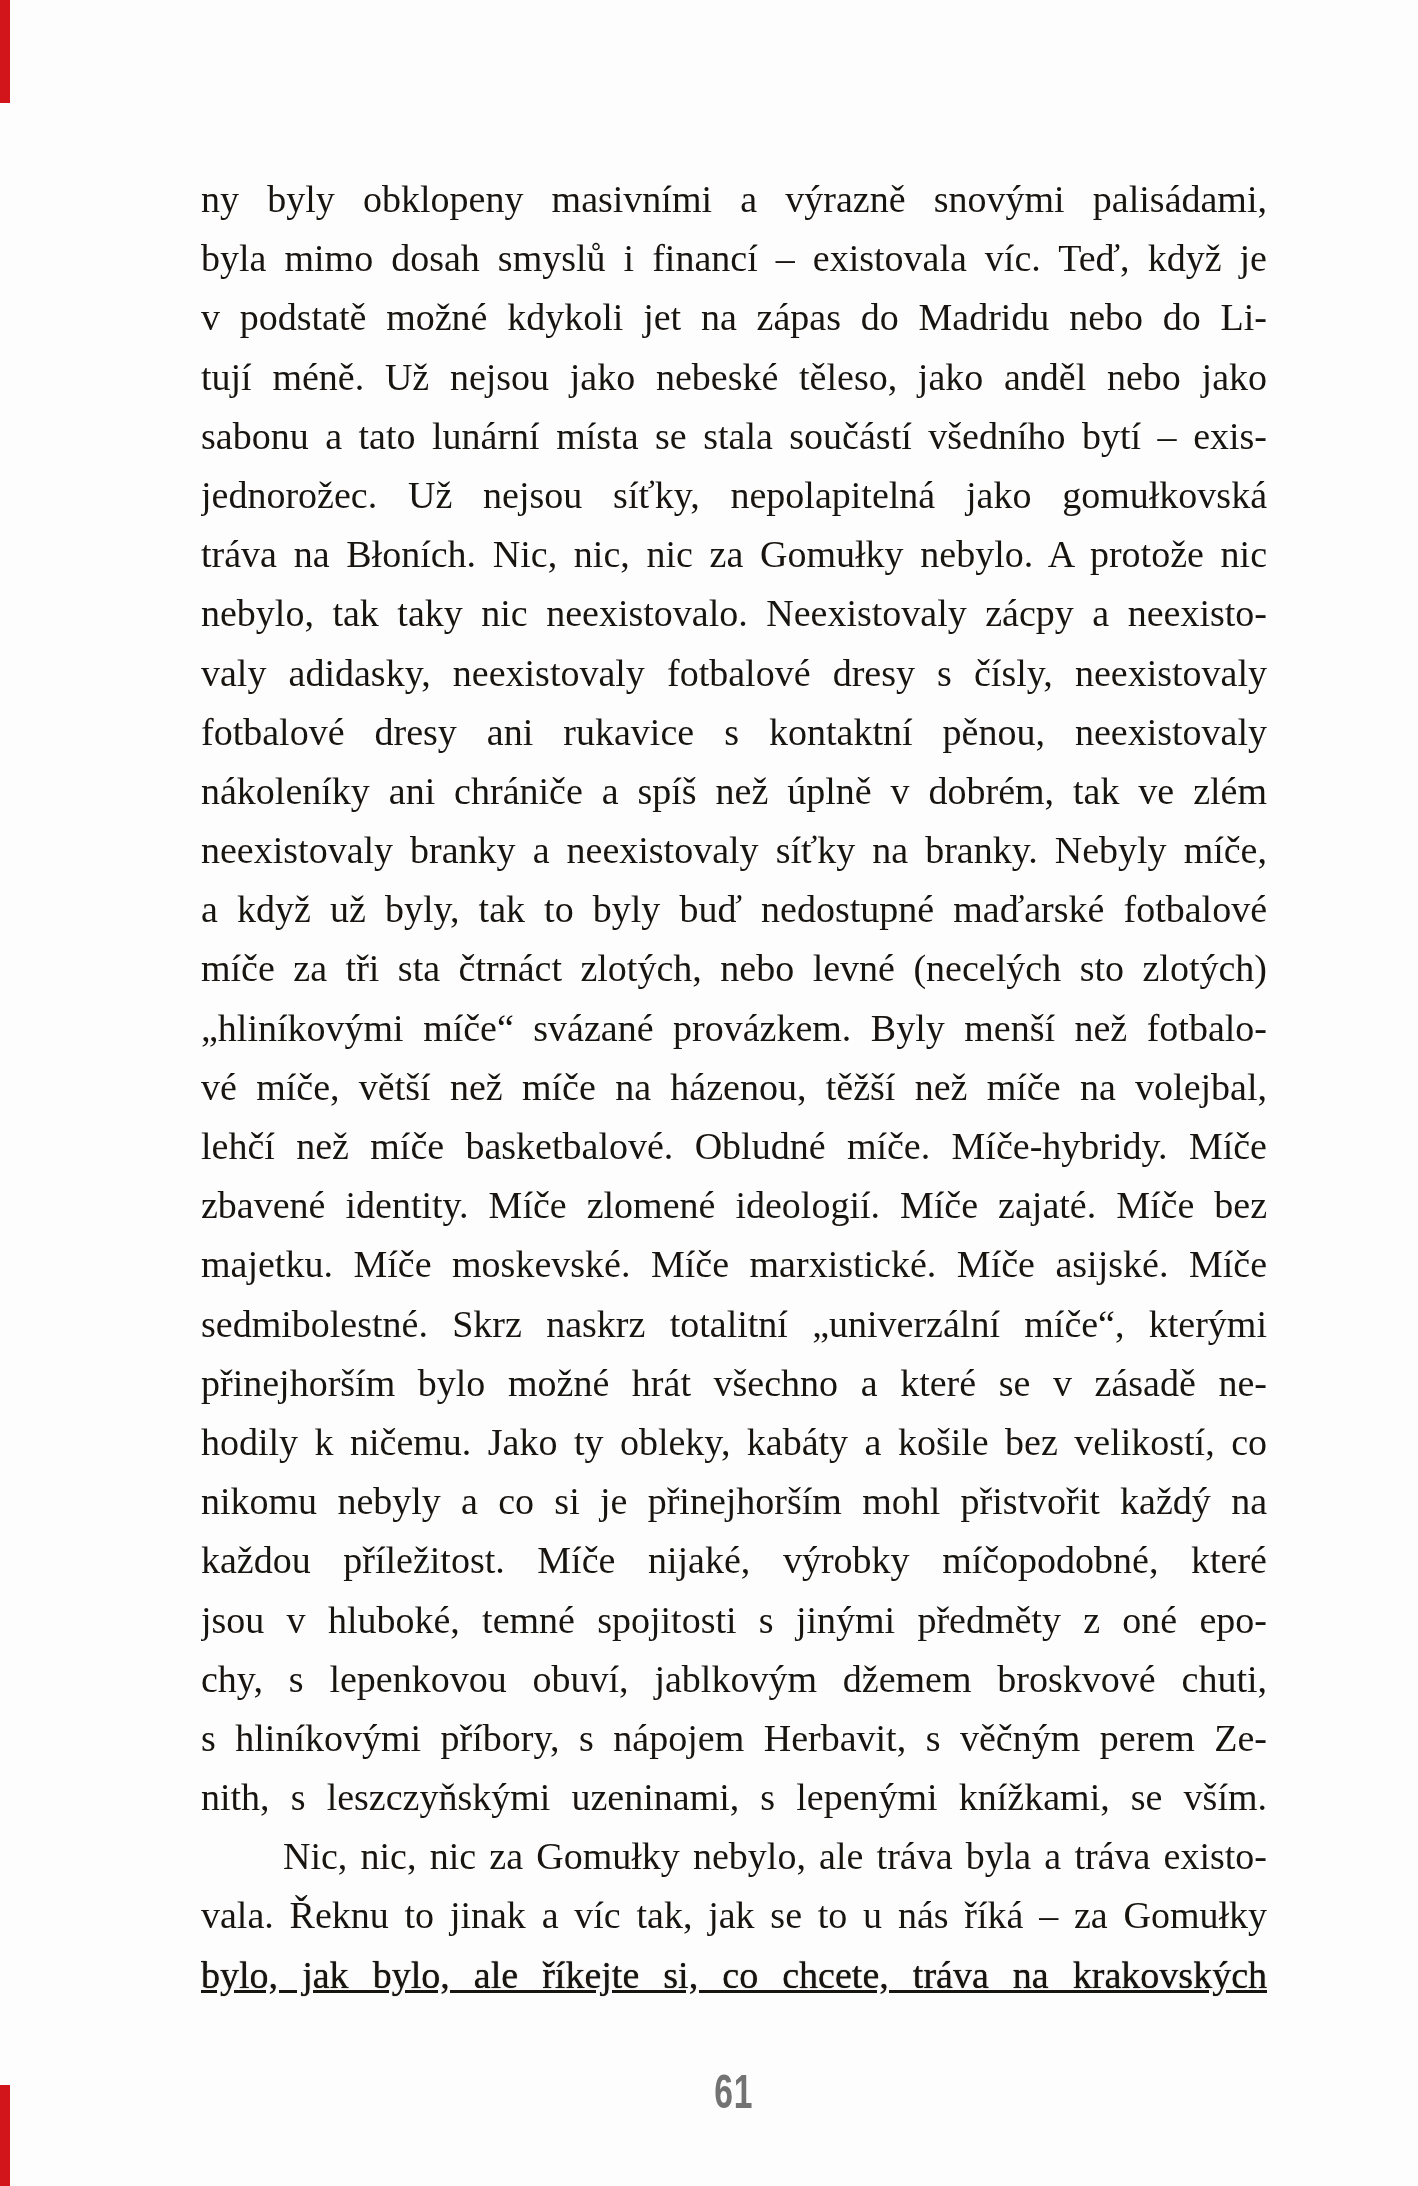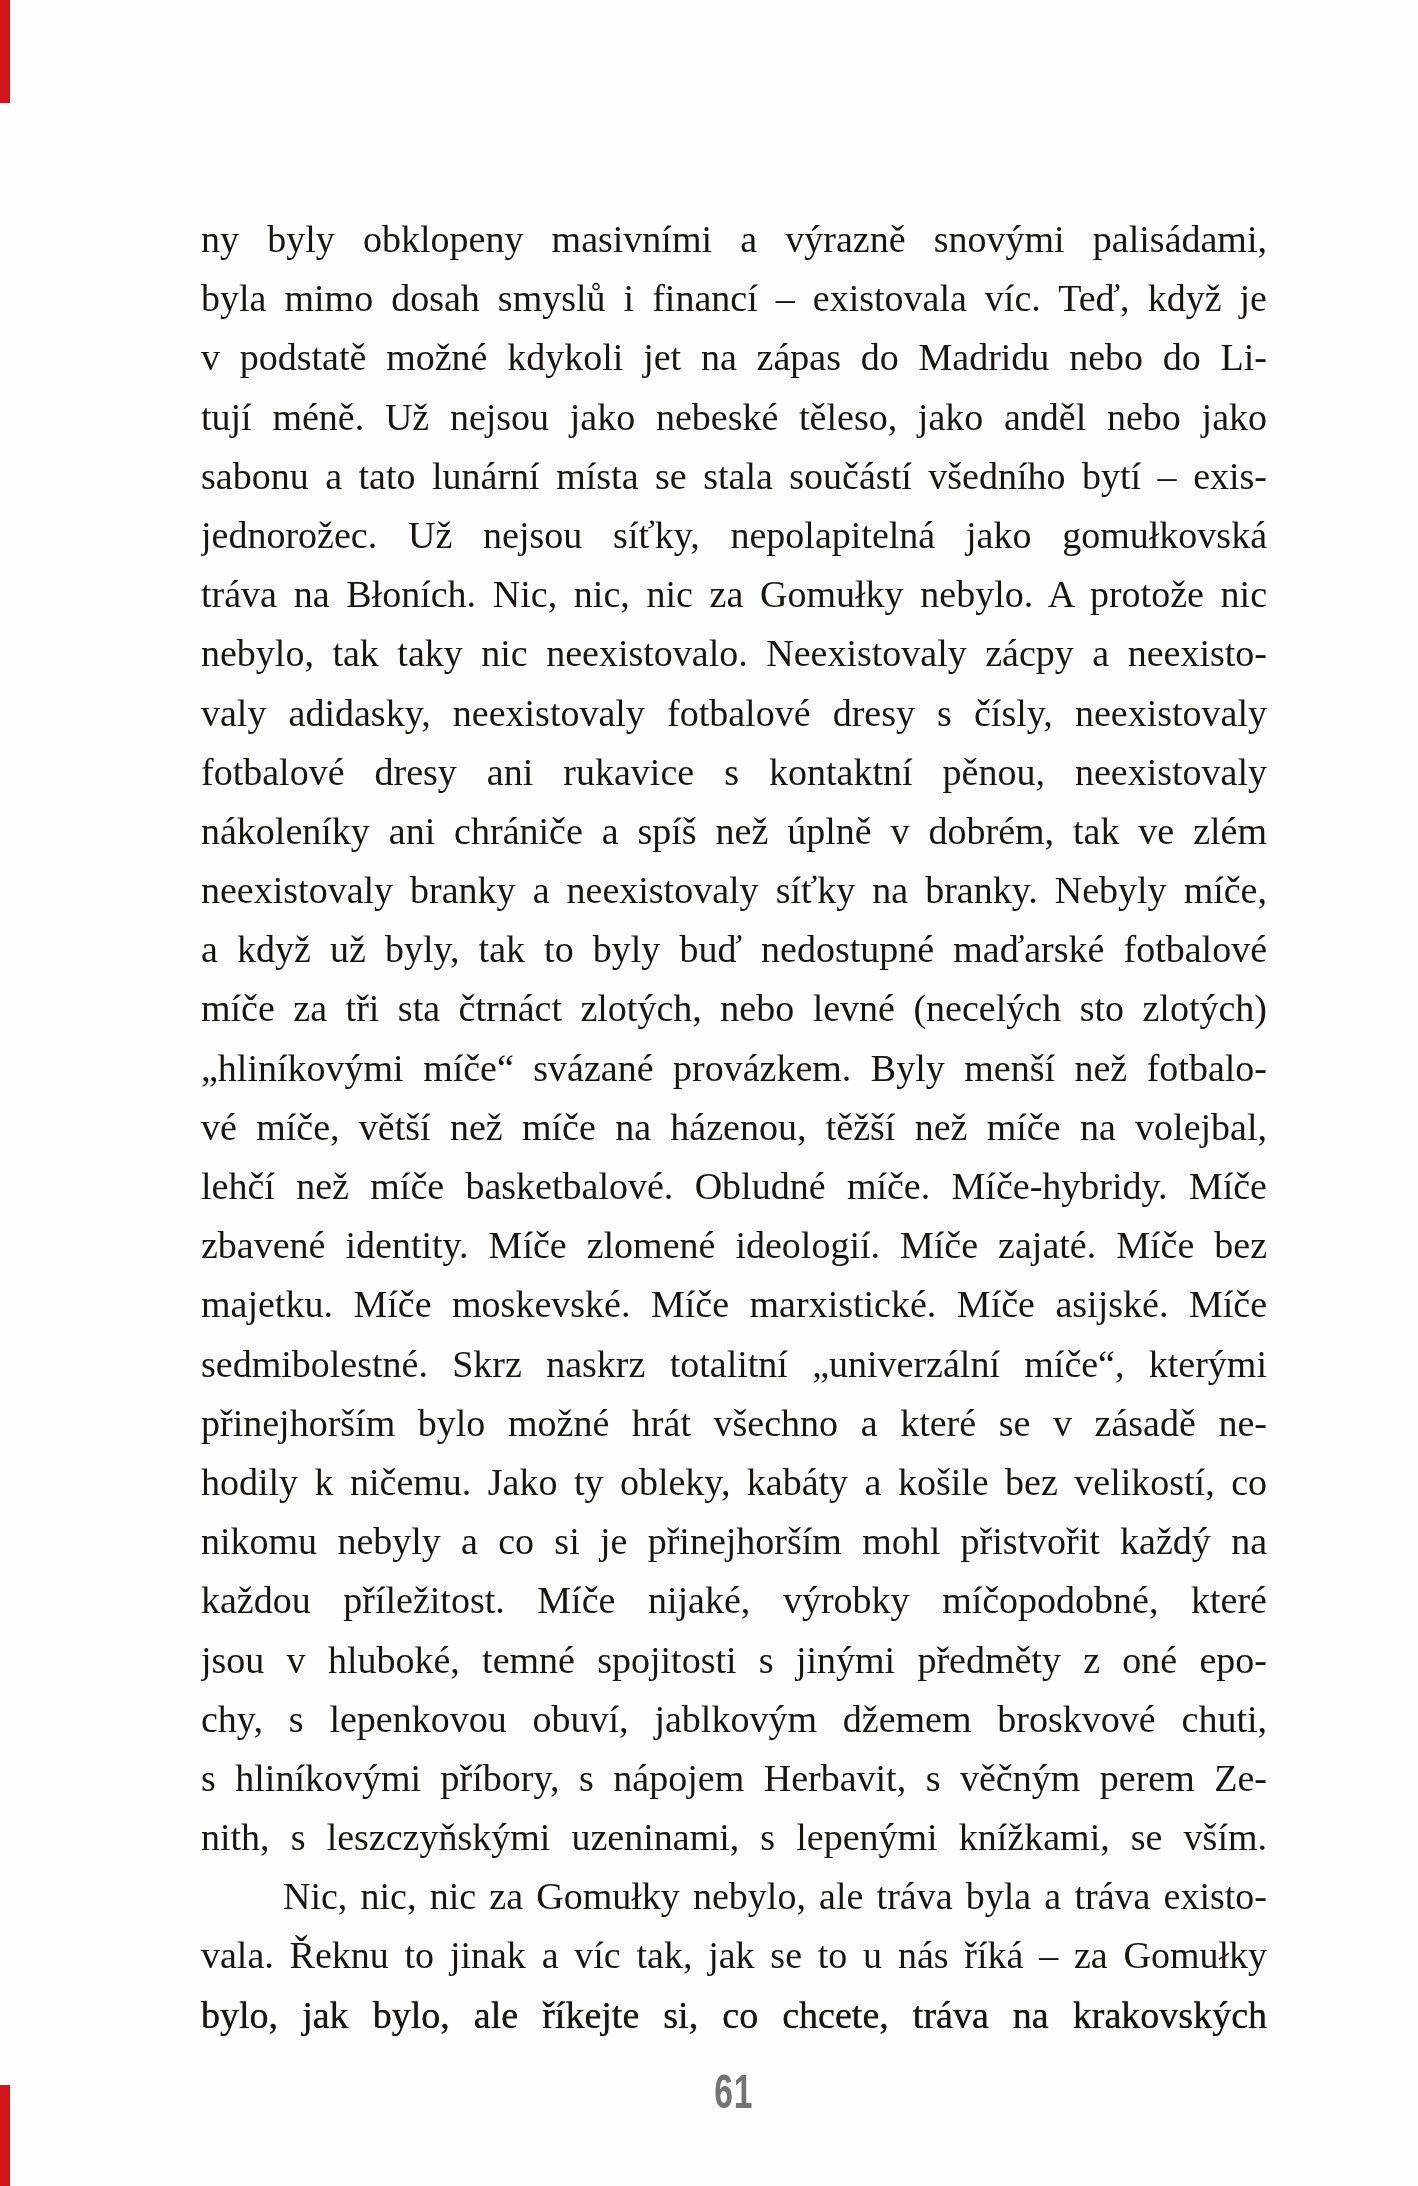--- a/index.html
+++ b/index.html
@@ -24,35 +24,35 @@
   .ribbon.top    { top: 0;      height: 103px; }
   .ribbon.bottom { top: 2085px; height: 101px; }
 
   .text-block {
     position: absolute;
     left: 201px;
     top: 170px;
     width: 1066px;
     color: #18140f;
     font-size: 38px;
-    margin-top: 40px;
   }
   .text-line {
     height: 59.2px;
     line-height: 59.2px;
     text-align: justify;
     text-align-last: justify;
     overflow: hidden;
     white-space: normal;
   }
   .text-line.indent {
     text-indent: 82px;
   }
   .text-line.heavy {
     text-shadow: 0 0 0.9px #18140f;
+    text-decoration: underline;
   }
   .folio {
     position: absolute;
     left: 201px;
     top: 2072px;
     width: 1066px;
     height: 40px;
     line-height: 40px;
     text-align: center;
     color: #737373;

